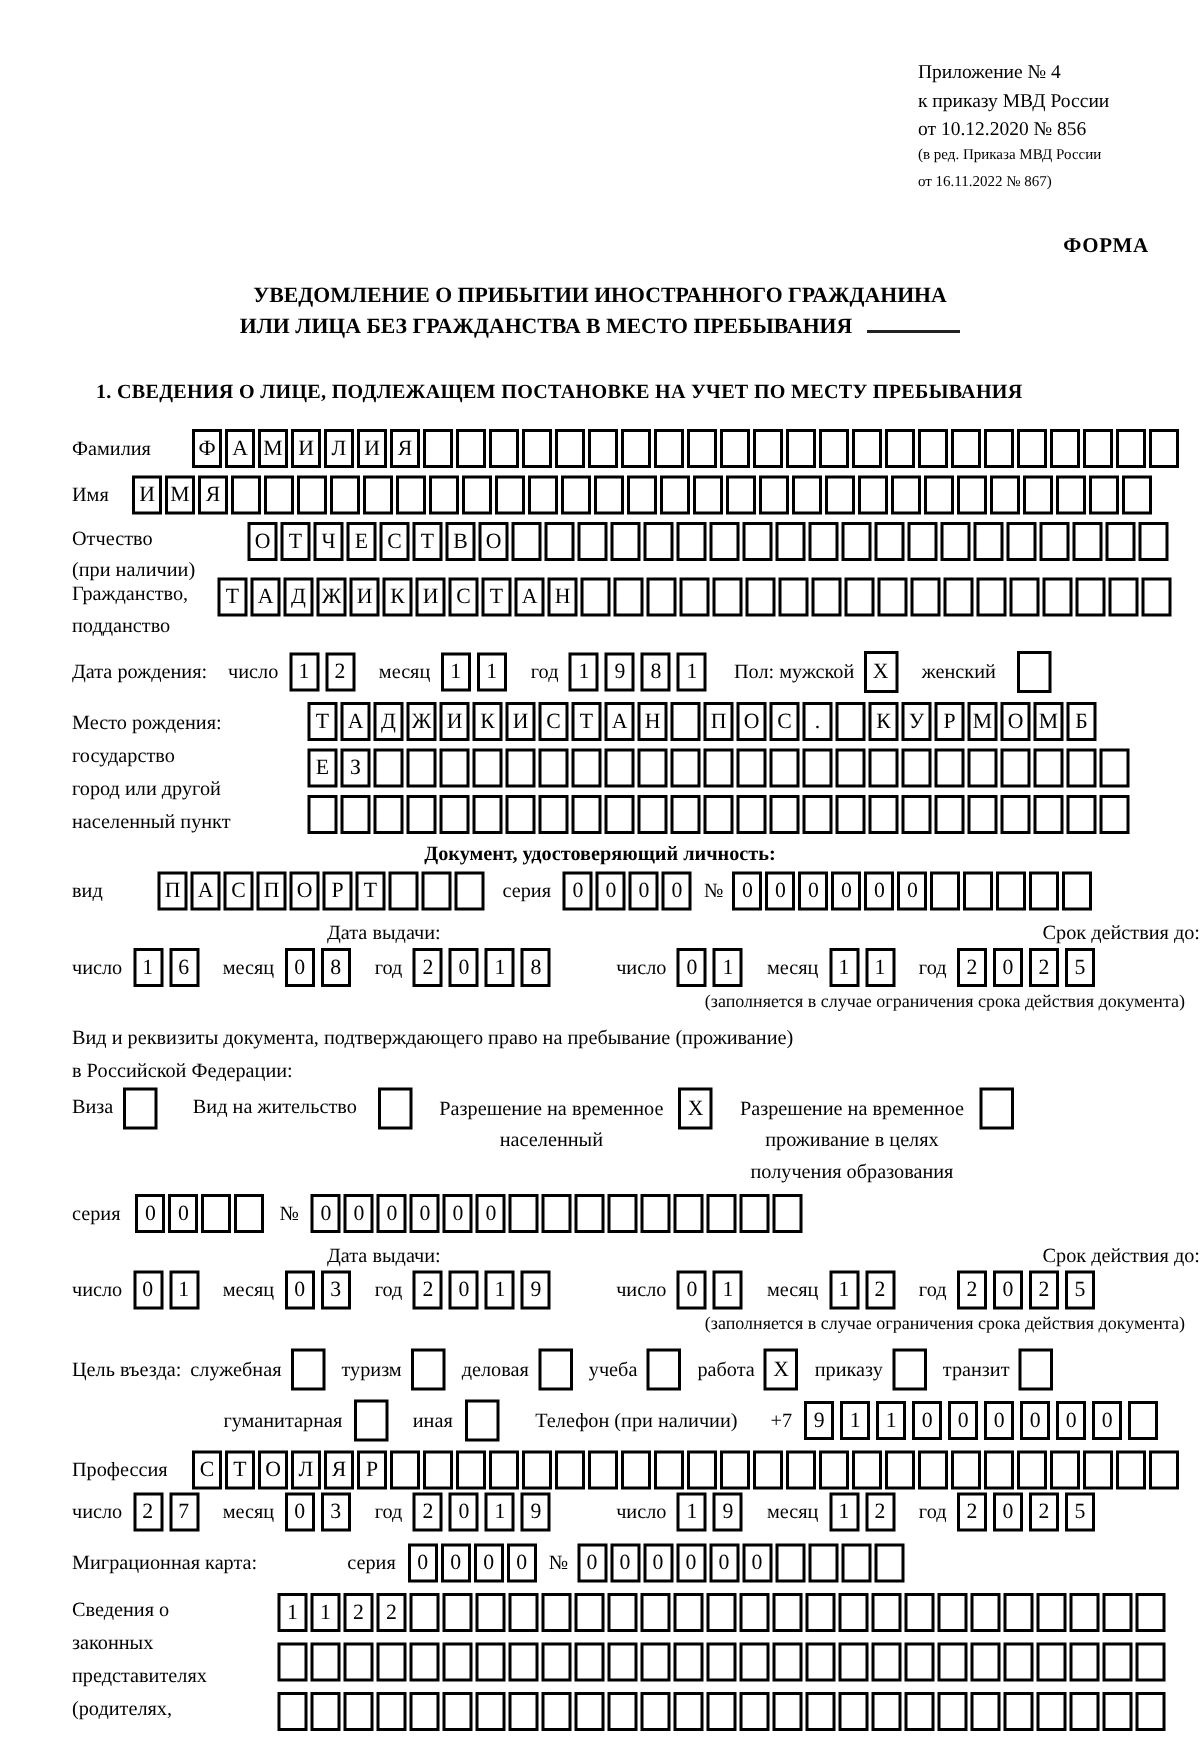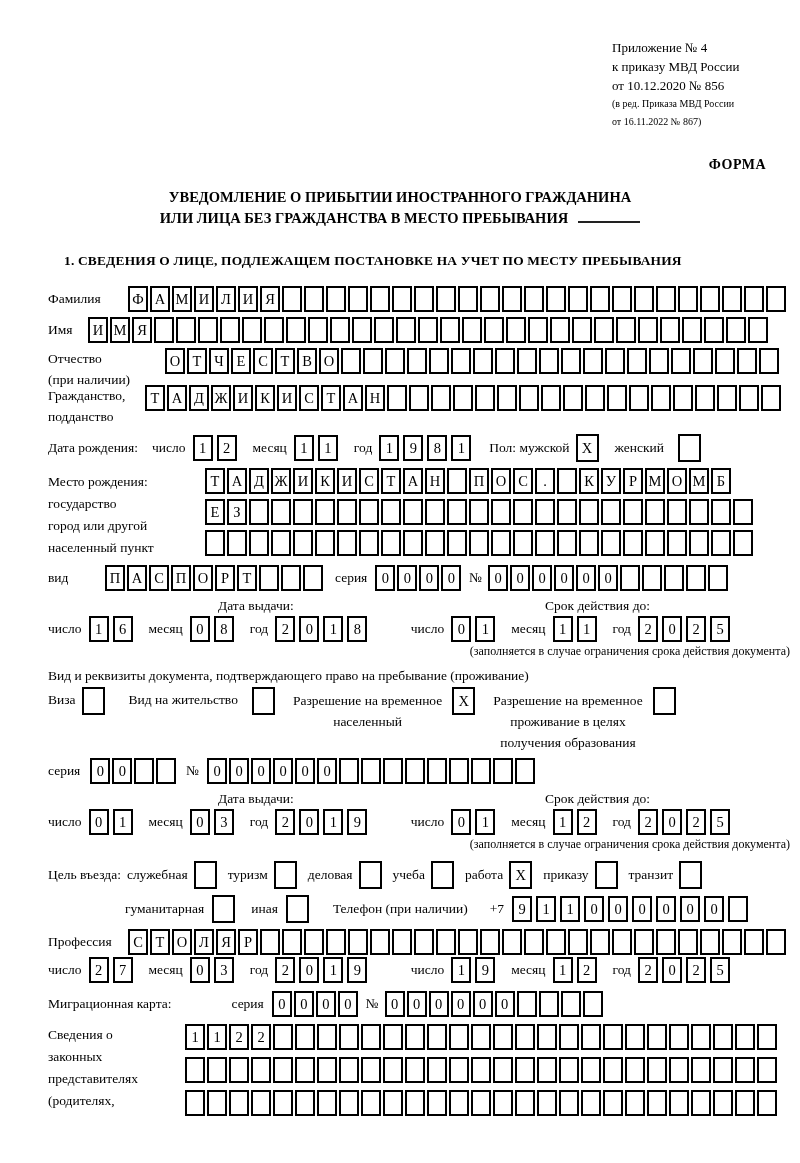--- a/index.html
+++ b/index.html
@@ -24,21 +24,21 @@
   .dgb .cb{margin-right:4px;}
   .w80{width:80px;}  .w40{width:40px;}  .w117{width:117px;}  .w97{width:97px;}
   .h36{height:37px;overflow:visible;}
   .h47{height:47px;overflow:visible;}
   .bp-block{display:flex;align-items:center;margin:6px 0 0 48px;}
   .bp-labels{width:157px;line-height:22px;flex:0 0 auto;}
   .bp-rows .boxes{margin-bottom:5px;display:flex;}
   .doc-heading{text-align:center;font-weight:bold;margin-top:0px;}
   .dl-row{display:flex;margin-top:7px;}
   .dl-left{margin-left:218px;}
-  .dl-right{margin-left:auto;margin-right:150px;}
+  .dl-right{margin-left:auto;}
   .dg-row{display:flex;align-items:center;margin:2px 0 0 48px;}
   .dg{display:inline-flex;align-items:center;}
   .dg .dlbl{margin-right:7px;text-align:right;}
   .dg .boxes{margin-right:12px;}
   .right-dg{margin-left:auto;margin-right:66px;}
   .right-dg .boxes:last-child{margin-right:0;}
   .note{font-size:12px;text-align:right;margin:2px 10px 0 0;}
   .plain{margin:9px 0 0 48px;}
   .visa-row{align-items:flex-start;margin-top:6px;line-height:20px;}
   .visa-row .boxes{margin-top:-3px;}
@@ -336,20 +336,21 @@
           <span class="cb"></span>
           <span class="cb"></span>
           <span class="cb"></span>
           <span class="cb"></span>
           <span class="cb"></span>
           <span class="cb"></span>
         </span>
     </div>
   </div>
 
+  <div class="doc-heading">Документ, удостоверяющий личность:</div>
 
   <div class="row" style="margin-top:4px;">
     <span class="lbl" style="width:57px;">вид</span>
     <span class="boxes">
         <span class="cb">П</span>
         <span class="cb">А</span>
         <span class="cb">С</span>
         <span class="cb">П</span>
         <span class="cb">О</span>
         <span class="cb">Р</span>
@@ -421,20 +422,21 @@
           <span class="cb">2</span>
           <span class="cb">0</span>
           <span class="cb">2</span>
           <span class="cb">5</span>
         </span>
     </span>
   </div>
   <div class="note">(заполняется в случае ограничения срока действия документа)</div>
 
   <div class="plain">Вид и реквизиты документа, подтверждающего право на пребывание (проживание)</div>
+  <div class="plain" style="margin-top:6px;">в Российской Федерации:</div>
 
   <div class="row visa-row">
     <span class="lbl">Виза</span>
     <span class="boxes ckb ml6">
         <span class="cb"></span>
       </span>
     <span class="lbl ml22">Вид на жительство</span>
     <span class="boxes ckb ml14">
         <span class="cb"></span>
       </span>
@@ -554,21 +556,21 @@
     <span class="lbl">приказу</span>
     <span class="boxes ckb">
         <span class="cb"></span>
       </span>
     <span class="lbl">транзит</span>
     <span class="boxes ckb">
         <span class="cb"></span>
       </span>
   </div>
 
-  <div class="row" style="margin-top:6px;">
+  <div class="row" style="margin-top:6px;justify-content:center;">
     <span class="lbl" style="margin-left:77px;">гуманитарная</span>
     <span class="boxes ckb ml8">
         <span class="cb"></span>
       </span>
     <span class="lbl ml14">иная</span>
     <span class="boxes ckb ml8">
         <span class="cb"></span>
       </span>
     <span class="lbl ml22">Телефон (при наличии)</span>
     <span class="lbl ml22">+7</span>

